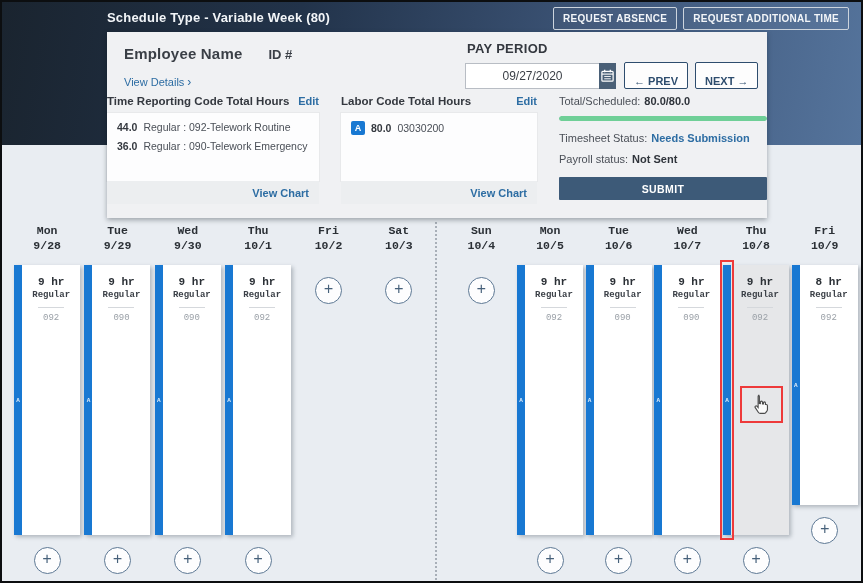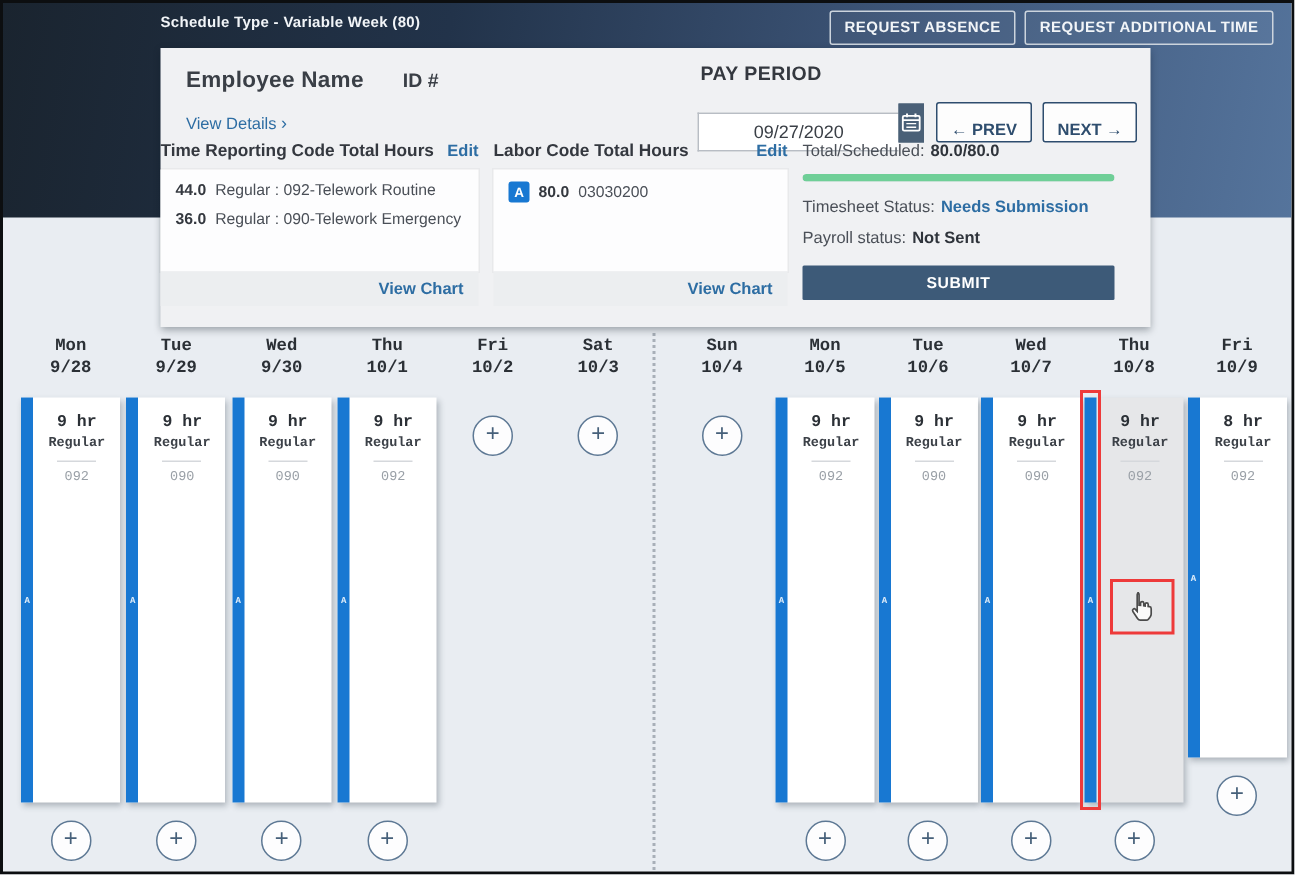--- a/index.html
+++ b/index.html
@@ -10,21 +10,21 @@
     border:2px solid #0c0e10; background:#e9edf2; overflow:hidden;
   }
   
   .band {
     position:absolute; top:0; left:0; width:100%; height:143px;
     background:linear-gradient(100deg,#1a242f 0%,#22334a 34%,#3d5578 68%,#55749c 100%);
   }
   .topbar { position:absolute; top:0; left:0; width:100%; height:30px; }
   .sched-type {
     position:absolute; left:105px; top:8px; color:#f2f5f8;
-    font-size:10px; font-weight:bold; letter-spacing:.2px;
+    font-size:13px; font-weight:bold; letter-spacing:.2px;
   }
   .top-btns { position:absolute; right:12px; top:5px; display:flex; gap:6px; }
   .top-btn {
     background:rgba(255,255,255,.04); border:1px solid #ccd4dd; color:#f2f5f8;
     font-family:inherit; font-size:10px; font-weight:bold; letter-spacing:.3px;
     padding:5px 9px; border-radius:2px; cursor:pointer;
   }
   
   .emp-card {
     position:absolute; left:105px; top:30px; width:660px; height:186px;
@@ -33,35 +33,35 @@
   .emp-name-row { position:absolute; left:17px; top:13px; display:flex; gap:26px; align-items:baseline; }
   .emp-name { font-size:15px; font-weight:bold; color:#3a3f46; letter-spacing:.2px; }
   .emp-id { font-size:13px; font-weight:bold; color:#3a3f46; }
   .view-details { position:absolute; left:17px; top:43px; font-size:11px; color:#2d6da3; cursor:pointer; }
   .view-details .chev { font-size:12px; margin-left:3px; }
   .payperiod { position:absolute; right:12px; top:9px; width:290px; }
   .pp-label { font-size:13px; font-weight:bold; color:#34383f; letter-spacing:.3px; margin-left:2px; }
   .pp-row { display:flex; align-items:center; margin-top:6px; }
   .pp-input {
     width:134px; height:26px; border:1px solid #b8bdc4; border-right:none; background:#fff;
-    font-family:inherit; font-size:12px; color:#3a3f46; text-align:center; outline:none;margin-top:13px;
+    font-family:inherit; font-size:12px; color:#3a3f46; text-align:center; outline:none;
   }
   .pp-cal {
     width:25px; height:26px; background:#4a6077; border:1px solid #4a6077;
     display:flex; align-items:center; justify-content:center; cursor:pointer;
   }
   .nav-btn {
     height:27px; background:#fdfdfd; border:1.5px solid #2e4d6e; border-radius:2px;
     color:#2e4d6e; font-family:inherit; font-size:11px; font-weight:bold;
     padding:12px 9px; cursor:pointer; white-space:nowrap;
   }
   .nav-btn.prev { margin-left:8px; }
   .nav-btn.next { margin-left:7px; }
   
-  .sections { position:absolute; left:0; top:63px; width:100%; padding:0 0; display:flex; gap:10px; }
+  .sections { position:absolute; left:0; top:63px; width:100%; padding:0 0; display:flex; gap:22px; }
   .sec { flex-shrink:0; }
   .sec.trc { width:212px; } .sec.labor { width:196px; } .sec.status { width:208px; }
   .sec-head { display:flex; justify-content:space-between; align-items:baseline; height:18px; }
   .sec-title { font-size:11.5px; font-weight:bold; color:#34383f; }
   .edit-link { font-size:11px; font-weight:bold; color:#2d6da3; cursor:pointer; }
   .sec-box { background:#fdfdfe; height:68px; padding:8px 10px; box-shadow:0 0 0 1px rgba(0,0,0,.03); }
   .trc-row { display:flex; gap:6px; font-size:10.5px; color:#4a4f57; margin-bottom:7px; }
   .trc-hours { font-weight:bold; color:#34383f; }
   .labor-row { display:flex; gap:6px; align-items:center; font-size:10.5px; color:#4a4f57; }
   .labor-badge {

